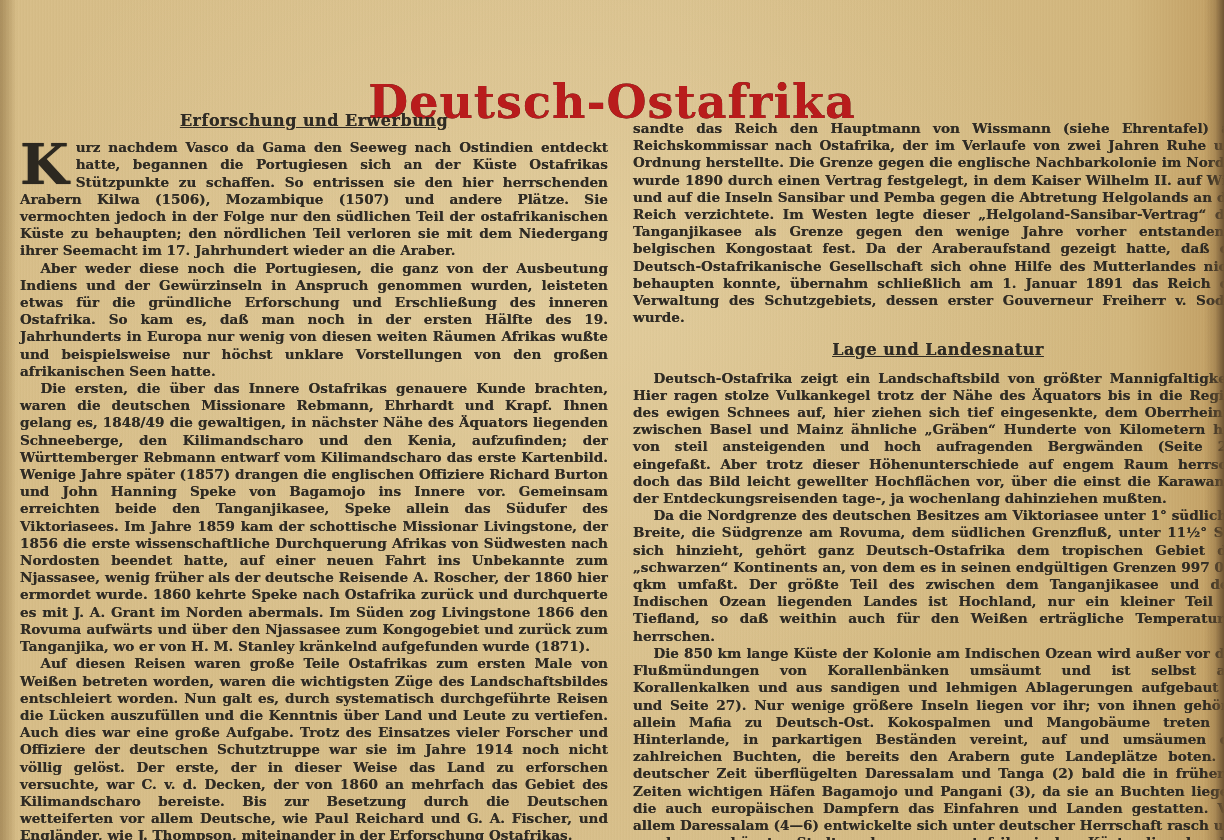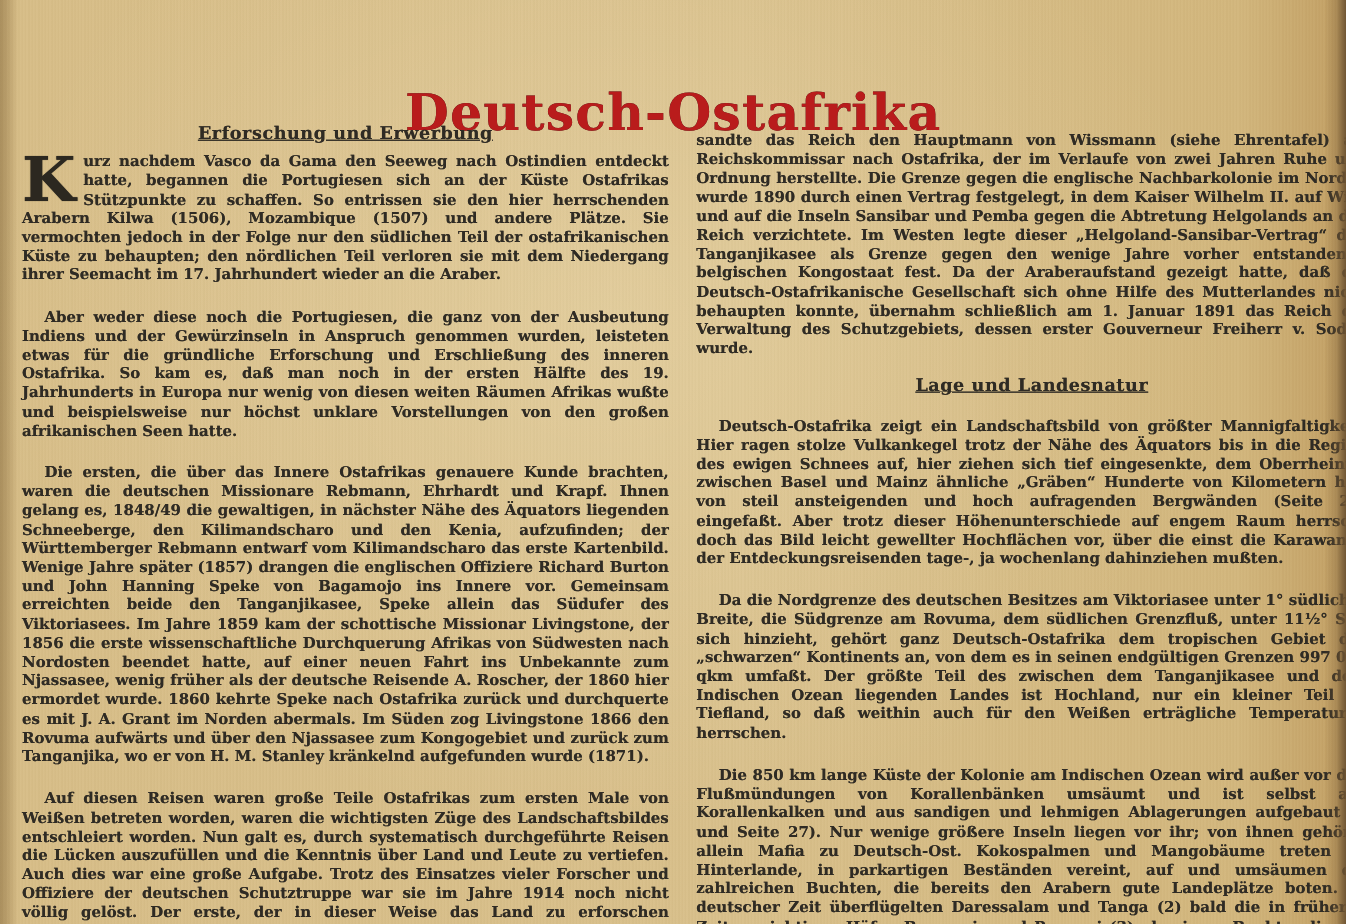--- a/index.html
+++ b/index.html
@@ -54,21 +54,21 @@
   .col-heading {
     text-align: center;
     font-size: 16px;
     font-weight: bold;
     margin: 0 0 10px 0;
     letter-spacing: 0.5px;
     text-decoration: underline;
   }
   .col-heading.mid { margin: 15px 0 11px 0; }
   .column p { margin: 0; }
-  .column p.indent { text-indent: 1.5em; margin-top: 21px; }
+  .column p.indent { text-indent: 1.5em; }
   .drop-cap {
     float: left;
     font-size: 56px;
     line-height: 46px;
     padding: 2px 7px 0 0;
     font-weight: bold;
     color: #2c2820;
     text-shadow: 0 0 0.8px #2c2820;
   }
 </style>

